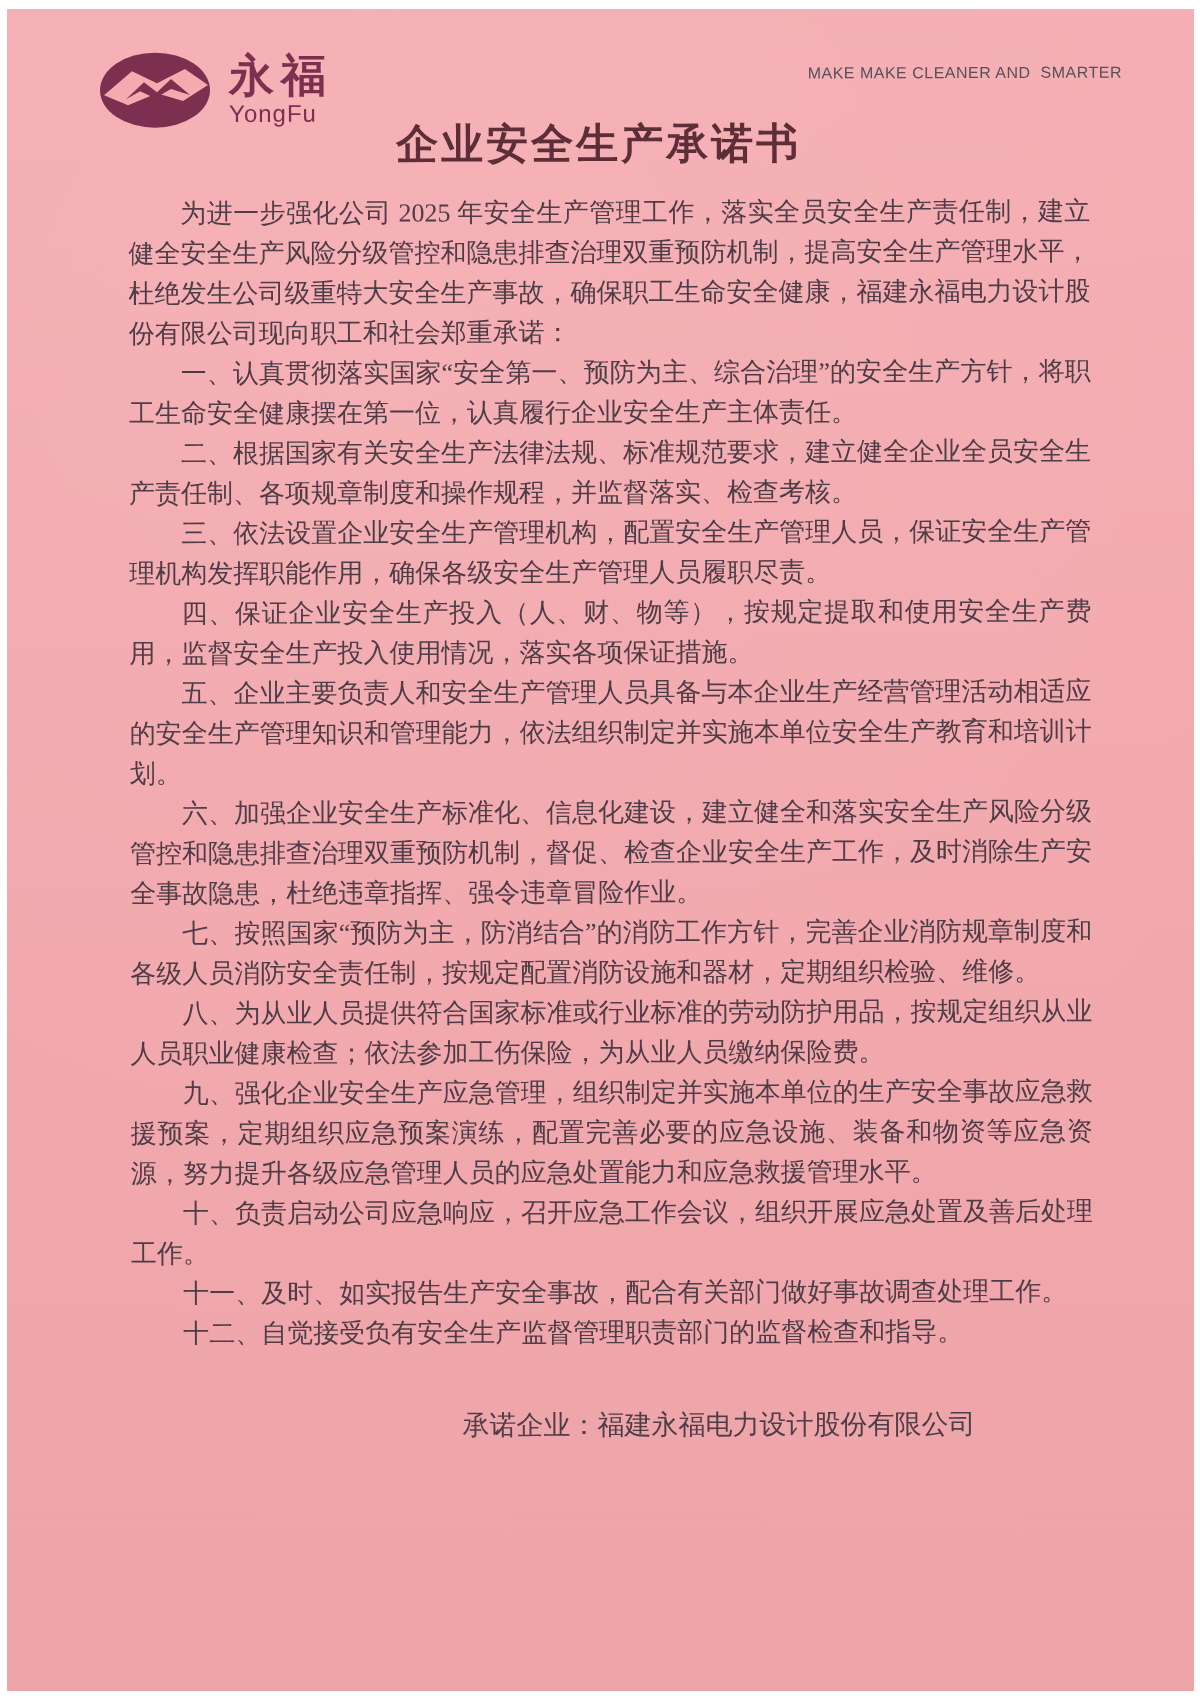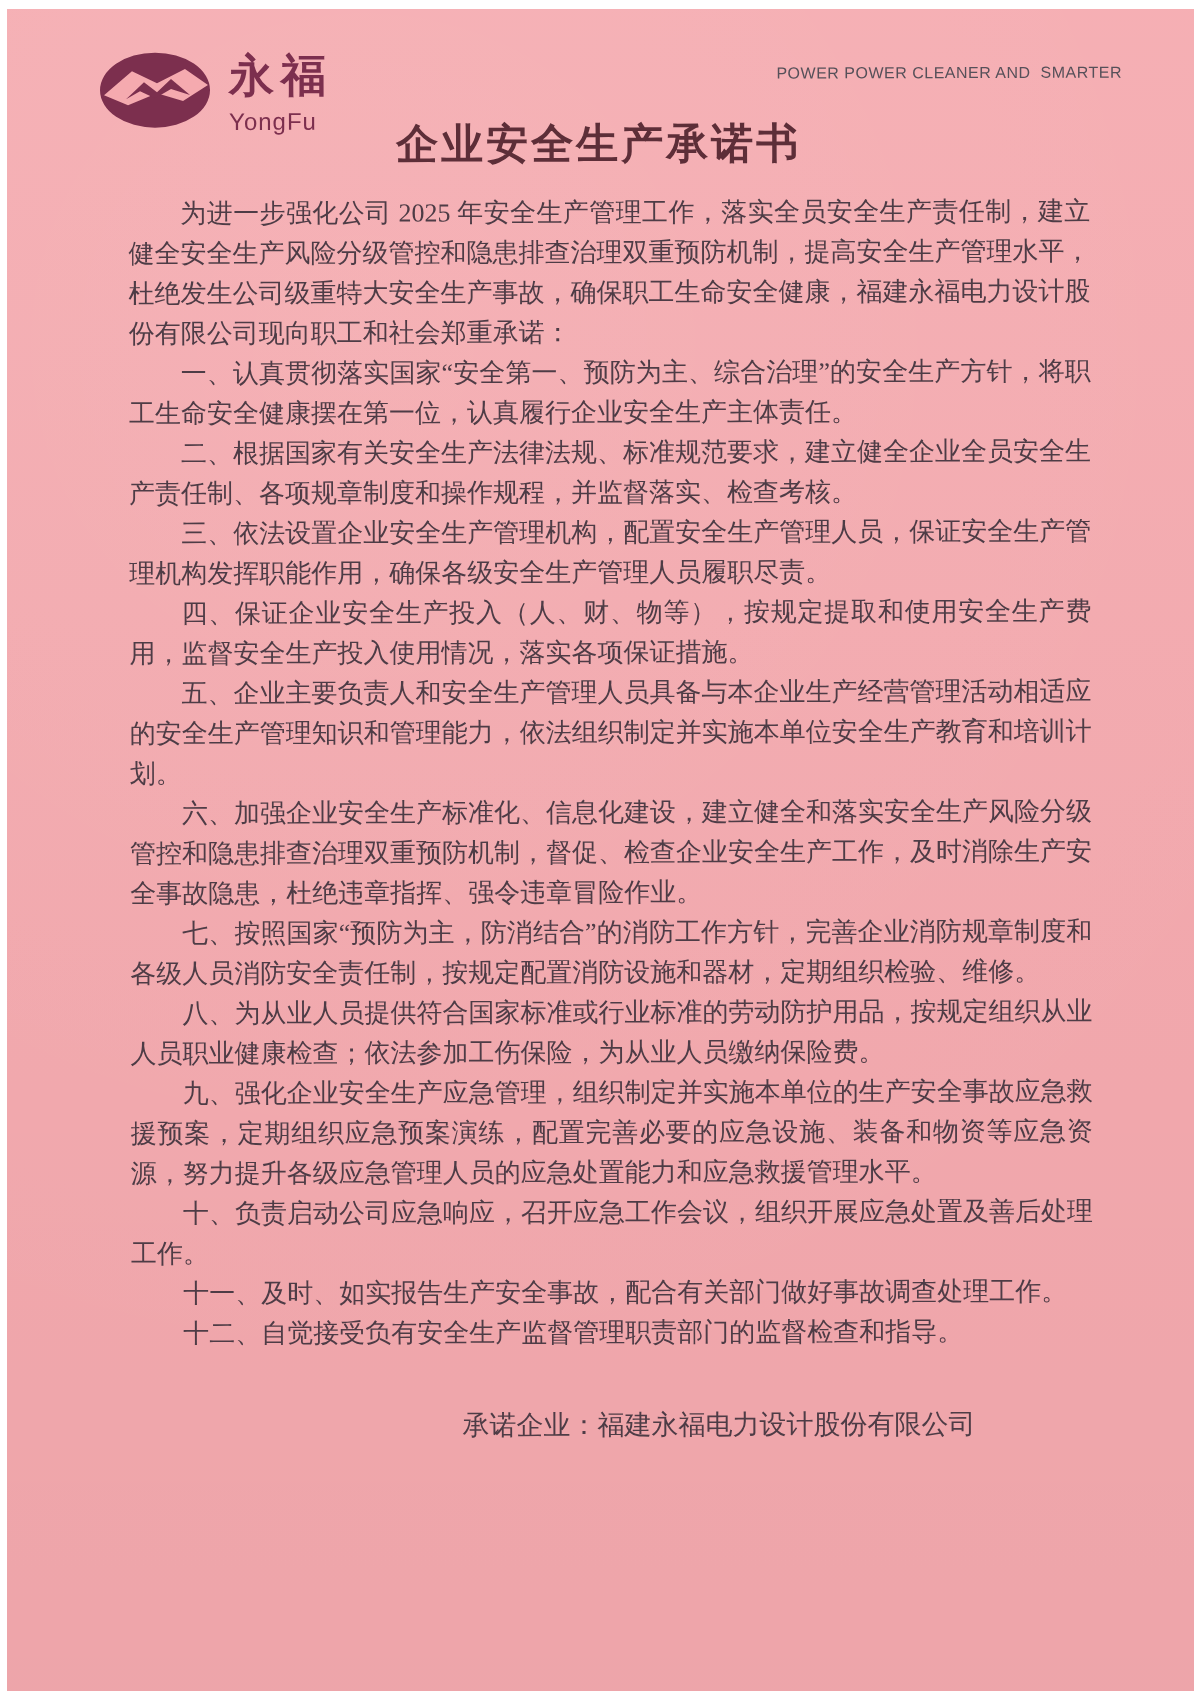--- a/index.html
+++ b/index.html
@@ -29,21 +29,21 @@
   }
   .logo-mark{width:116px;height:80px;}
   .logo-text{margin-left:16px;padding-top:2px;}
   .logo-cn{
     font-size:45px;font-weight:bold;line-height:48px;
     color:#7c2f4e;letter-spacing:7px;
     font-family:"Liberation Sans","DejaVu Sans",sans-serif;
   }
   .logo-en{
     font-size:24px;line-height:26px;color:#7c2f4e;
-    letter-spacing:1px;margin-top:9px;
+    letter-spacing:1px;margin-top:1px;
     font-family:"Liberation Sans","DejaVu Sans",sans-serif;
   }
   .slogan-block{
     position:absolute;right:70px;top:52px;
     text-align:center;
   }
   .slogan-cn{
     font-size:27px;color:#474149;letter-spacing:3px;
     line-height:34px;
     font-family:"Liberation Sans","DejaVu Sans",sans-serif;
@@ -99,21 +99,21 @@
         <path d="M7 45 L35 21 L60 33 L88 19 L111 35 L86 51 L60 43 L31 55 Z" fill="#f5aaaf"></path>
         <path d="M29 49 L47 32 L60 42 L74 29 L93 45 L74 39 L58 48 L43 41 Z" fill="#7c2f4e"></path>
       </svg>
       <div class="logo-text">
         <div class="logo-cn">永福</div>
         <div class="logo-en">YongFu</div>
       </div>
     </div>
 
     <div class="slogan-block">
-      <div class="slogan-en">POWER POWER CLEANER AND  SMARTER</div>
+      <div class="slogan-en">MAKE MAKE CLEANER AND  SMARTER</div>
     </div>
 
     <div class="doc-title">企业安全生产承诺书</div>
 
     <div class="doc-body">
       <p>为进一步强化公司 2025 年安全生产管理工作，落实全员安全生产责任制，建立健全安全生产风险分级管控和隐患排查治理双重预防机制，提高安全生产管理水平，杜绝发生公司级重特大安全生产事故，确保职工生命安全健康，福建永福电力设计股份有限公司现向职工和社会郑重承诺：</p>
       <p>一、认真贯彻落实国家“安全第一、预防为主、综合治理”的安全生产方针，将职工生命安全健康摆在第一位，认真履行企业安全生产主体责任。</p>
       <p>二、根据国家有关安全生产法律法规、标准规范要求，建立健全企业全员安全生产责任制、各项规章制度和操作规程，并监督落实、检查考核。</p>
       <p>三、依法设置企业安全生产管理机构，配置安全生产管理人员，保证安全生产管理机构发挥职能作用，确保各级安全生产管理人员履职尽责。</p>
       <p>四、保证企业安全生产投入（人、财、物等），按规定提取和使用安全生产费用，监督安全生产投入使用情况，落实各项保证措施。</p>

